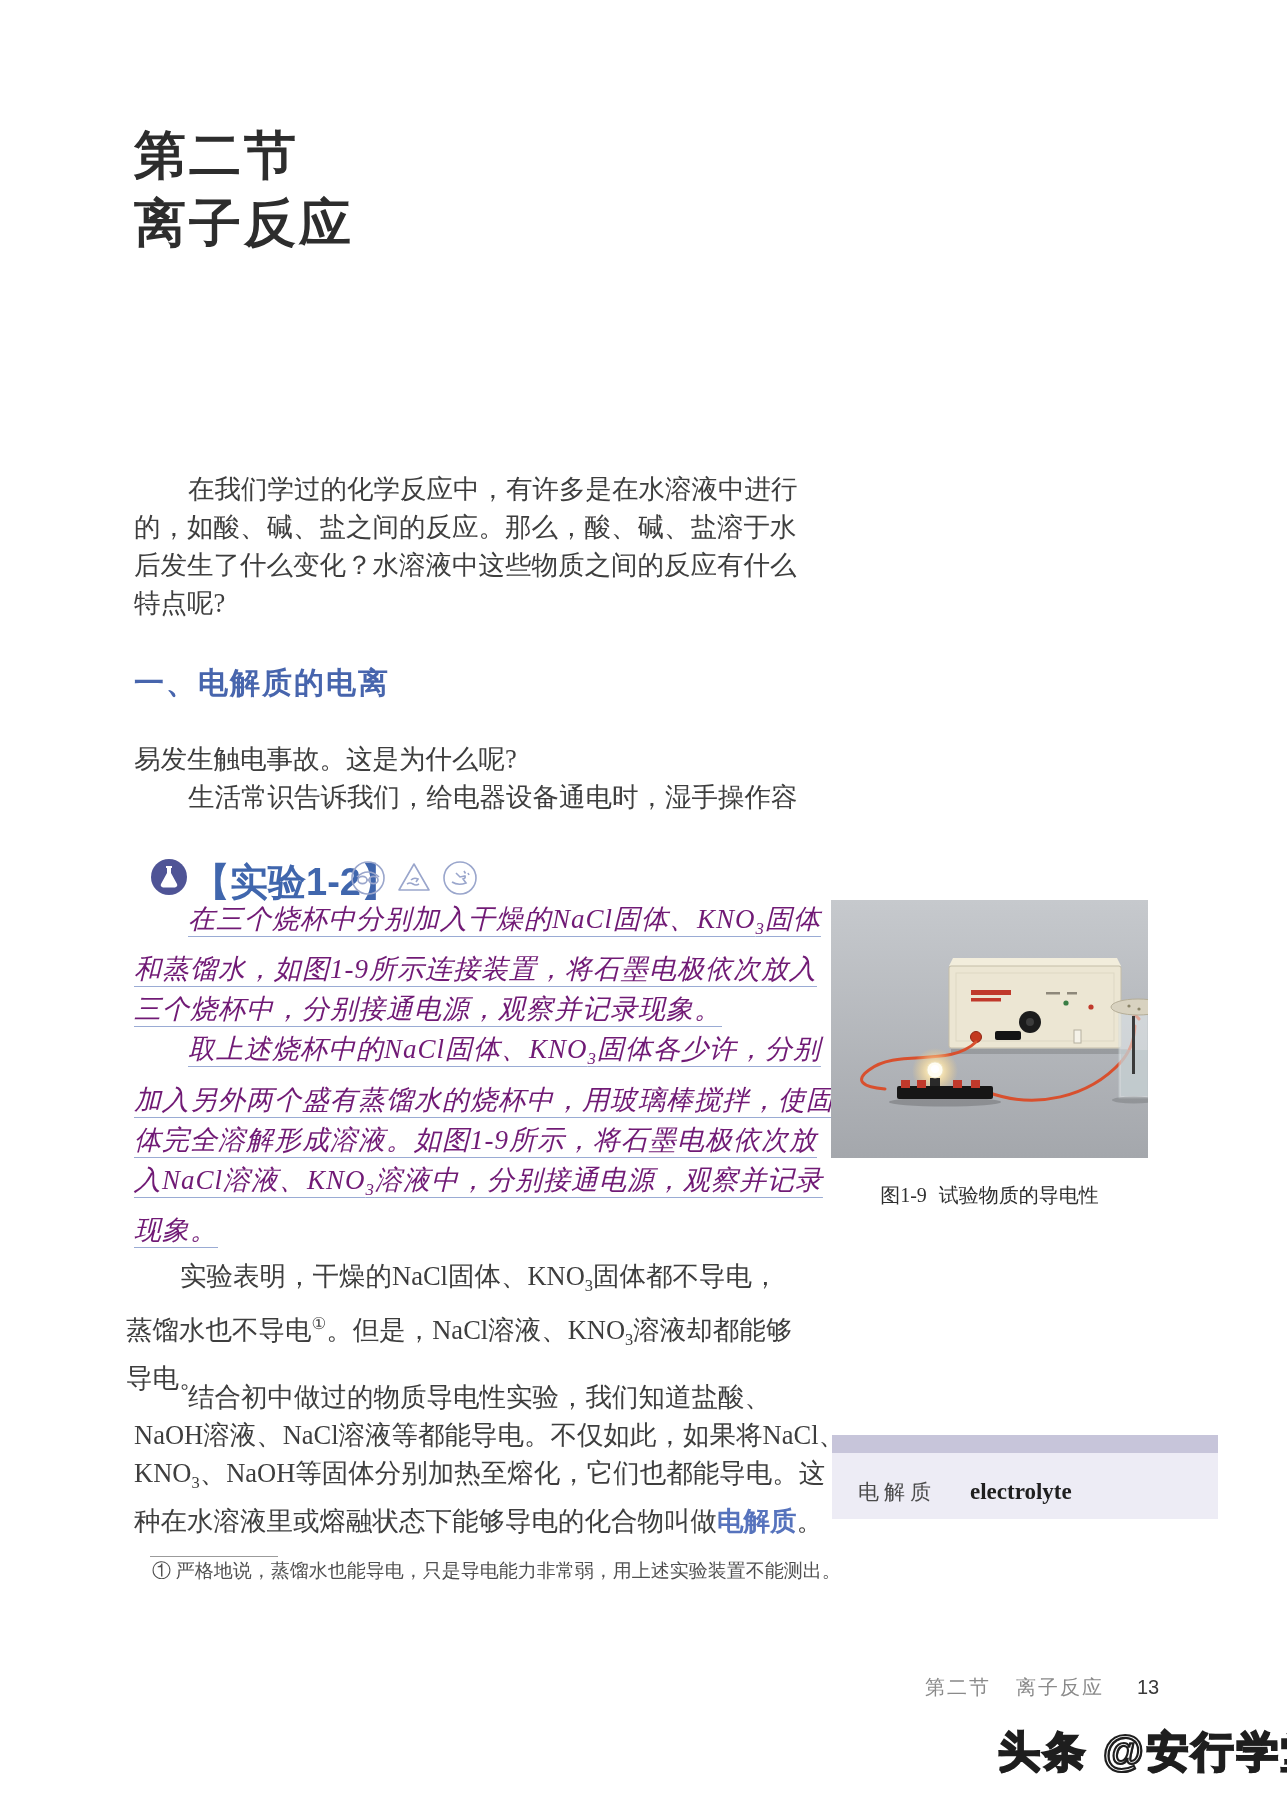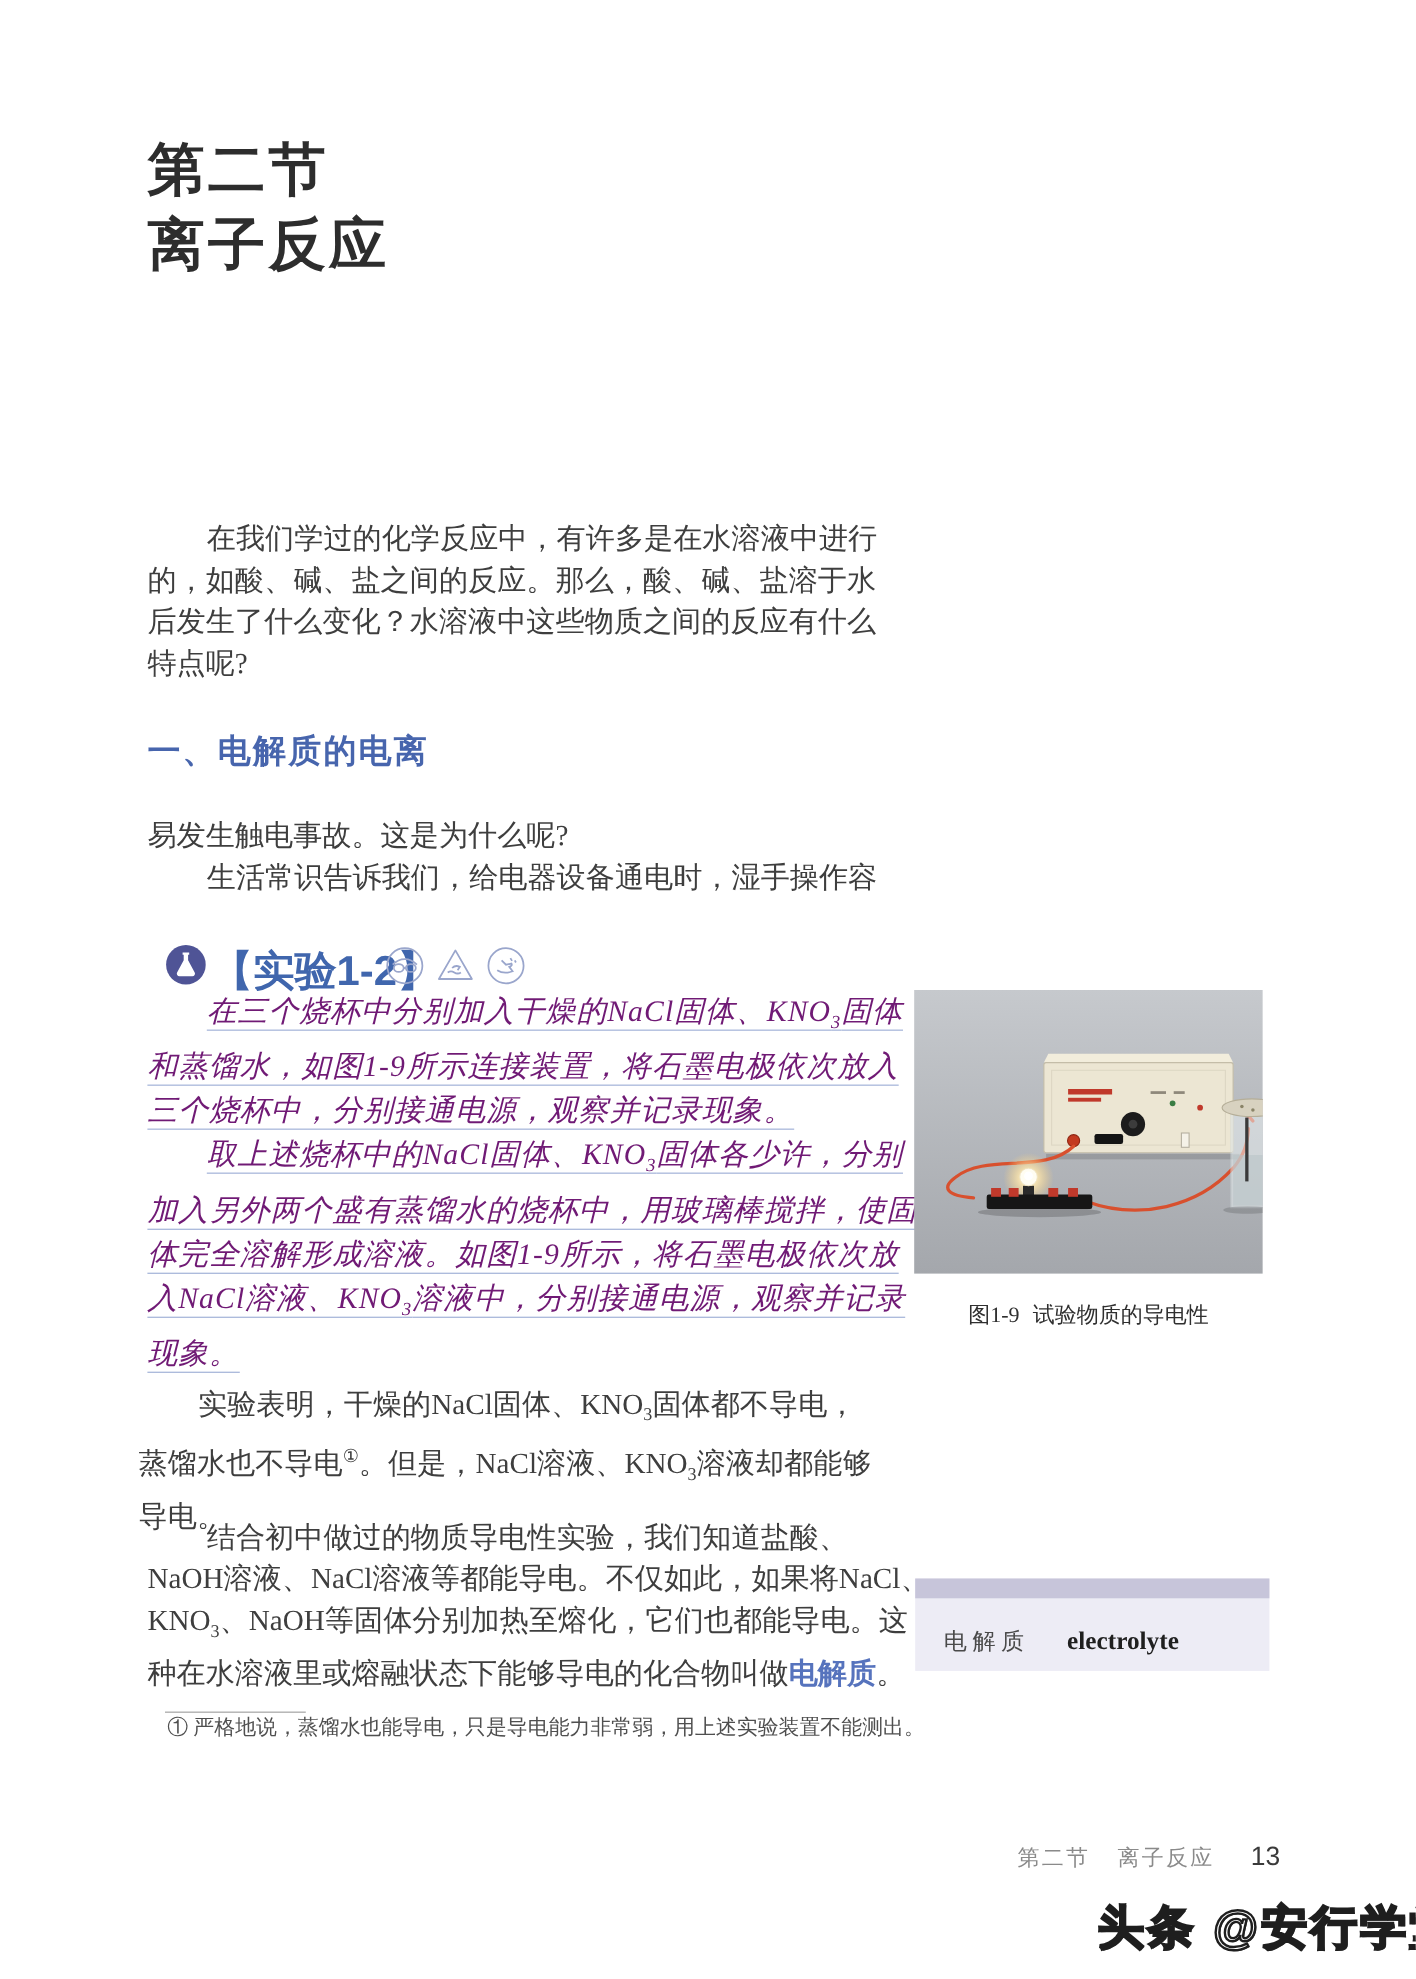--- a/index.html
+++ b/index.html
@@ -25,32 +25,32 @@
 
   .exp-text{left:134px;top:899px;font-size:27px;line-height:40px;color:#701a75;font-style:italic;letter-spacing:1px;}
   .exp-text .tline{text-decoration:underline;text-decoration-color:#9aabd4;
                    text-underline-offset:8px;text-decoration-thickness:1.2px;}
   .term{color:#5673bd;font-weight:bold;}
 
   .photo{left:831px;top:900px;width:317px;height:258px;}
   .caption{left:831px;top:1182px;width:317px;text-align:center;font-size:20px;color:#2f2f2f;}
   .caption .cap-label{font-weight:normal;margin-right:12px;}
 
-  .vocab{left:832px;top:1435px;width:322px;height:84px;background:#edecf5;}
+  .vocab{left:832px;top:1435px;width:386px;height:84px;background:#edecf5;}
   .vocab-strip{width:100%;height:18px;background:#c7c5da;}
   .vocab-row{padding:25px 0 0 26px;}
   .vocab-cn{font-size:21px;color:#4a4a4a;letter-spacing:5px;}
   .vocab-en{font-size:23px;font-weight:bold;color:#1f1f1f;margin-left:30px;}
 
   .fn-divider{left:150px;top:1556px;width:128px;border-top:1.5px solid #9b9b9b;height:0;}
   .footnote{left:152px;top:1558px;font-size:19px;line-height:26px;color:#4f4f4f;white-space:nowrap;}
 
   .footer{left:925px;top:1674px;font-size:20px;color:#8a8a8a;letter-spacing:2px;}
   .footer .fpart{margin-right:18px;}
-  .footer .fpage{font-family:"Liberation Sans","DejaVu Sans",sans-serif;font-size:24px;color:#3a3a3a;margin-left:8px;letter-spacing:0;}
+  .footer .fpage{font-family:"Liberation Sans","DejaVu Sans",sans-serif;font-size:20px;color:#3a3a3a;margin-left:8px;letter-spacing:0;}
 
   .watermark{left:998px;top:1724px;font-family:"Liberation Sans","DejaVu Sans",sans-serif;
              font-size:42px;font-weight:bold;letter-spacing:3px;color:#ffffff;
              -webkit-text-stroke:2.2px #1e1e1e;text-shadow:1px 1px 0 #333;}
 </style>
 </head>
 <body>
 
 <div class="page">
 

